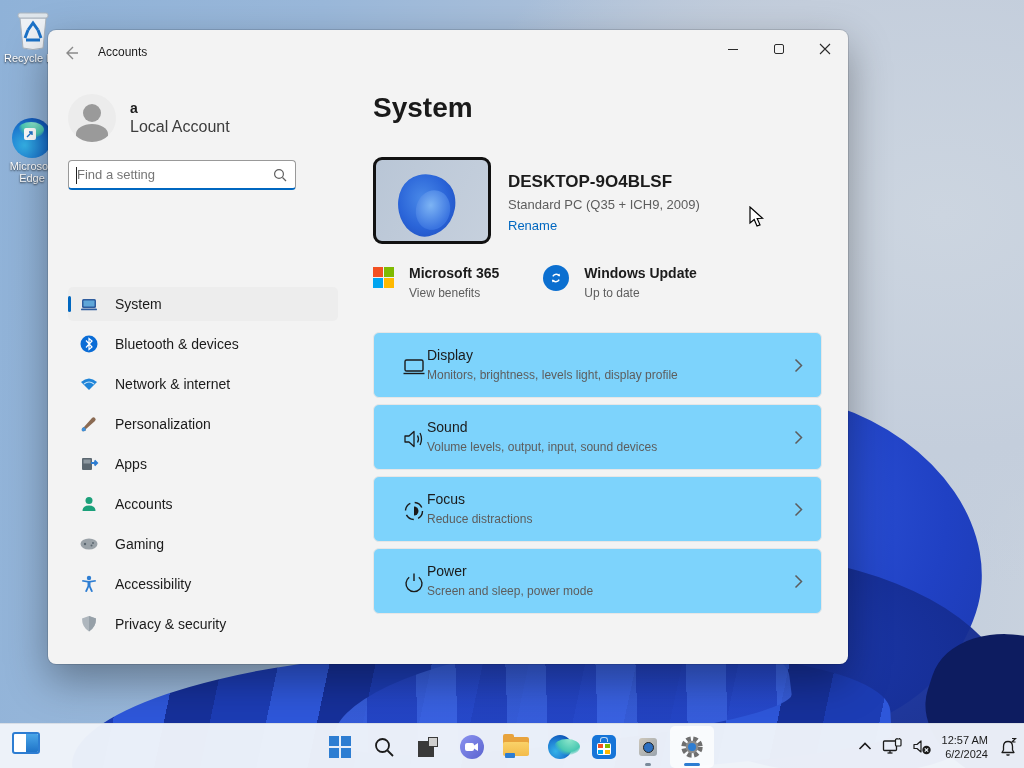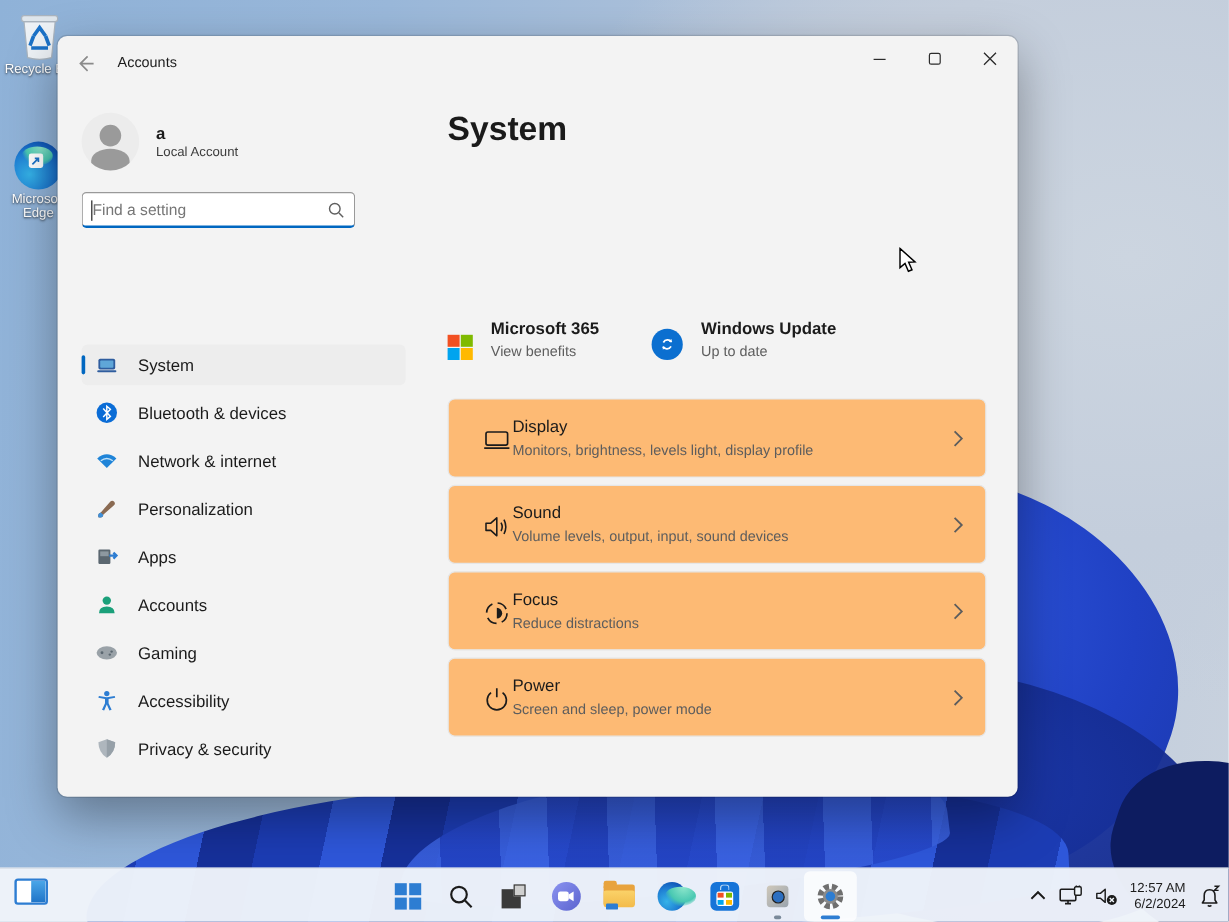--- a/index.html
+++ b/index.html
@@ -51,21 +51,21 @@
   .min-glyph { width:10px; height:1px; background:#2b2b2b; }
   .max-glyph { width:10px; height:10px; border:1px solid #2b2b2b; border-radius:2px; }
 
   
   .sidebar { position:absolute; left:20px; top:56px; width:272px; }
   .account { display:flex; align-items:center; gap:14px; margin-top:8px; }
   .avatar { width:48px; height:48px; border-radius:50%; background:#ececec; position:relative; overflow:hidden; }
   .avatar .head { position:absolute; left:15px; top:10px; width:18px; height:18px; border-radius:50%; background:#9a9a9a; }
   .avatar .body { position:absolute; left:8px; top:30px; width:32px; height:20px; border-radius:50% 50% 0 0; background:#9a9a9a; }
   .acct-name { font-size:14px; font-weight:bold; color:#1b1b1b; }
-  .acct-type { font-size:11px; color:#3c3c3c; margin-top:2px; }
+  .acct-type { font-size:16px; color:#3c3c3c; margin-top:2px; }
 
   .searchbox { position:relative; margin-top:18px; width:228px; height:30px; background:#fff;
     border:1px solid #999; border-bottom:2px solid #0067c0; border-radius:4px; display:flex; align-items:center; }
   .searchbox input { border:none; outline:none; background:transparent; flex:1; font-size:13px;
     padding:0 6px 0 8px; color:#1b1b1b; font-family:"Liberation Sans", sans-serif; }
   .searchbox input::placeholder { color:#767676; }
   .caret { position:absolute; left:7px; top:6px; width:1px; height:17px; background:#222; }
   .mag { margin-right:8px; color:#5f5f5f; }
 
   .nav { position:absolute; left:0; top:201px; width:270px; }
@@ -85,30 +85,30 @@
   .thumb .tb1 { position:absolute; left:22px; top:14px; width:58px; height:62px;
     background:radial-gradient(ellipse at 45% 40%, #4a8ae8 0%, #2a64d8 55%, #1b48b8 100%);
     border-radius:46% 54% 58% 42% / 52% 44% 56% 48%; transform:rotate(-12deg); }
   .thumb .tb2 { position:absolute; left:40px; top:30px; width:34px; height:40px;
     background:radial-gradient(ellipse at 40% 40%, #7db4f4 0%, #3a74e0 70%); border-radius:50%; transform:rotate(15deg); }
   .dev-name { font-size:17px; font-weight:bold; color:#1b1b1b; margin-top:15px; }
   .dev-desc { font-size:13px; color:#5d5d5d; margin-top:5px; }
   .dev-rename { font-size:13px; color:#0067c0; margin-top:6px; }
 
   .quick-row { position:absolute; top:235px; left:0; display:flex; gap:44px; }
-  .quick { display:flex; gap:15px; align-items:flex-end; }
+  .quick { display:flex; gap:15px; align-items:flex-start; }
   .q-title { font-size:14px; font-weight:bold; color:#1b1b1b; }
   .q-sub { font-size:12px; color:#5d5d5d; margin-top:5px; }
   .ms-logo { width:21px; height:21px; display:grid; grid-template-columns:10px 10px; grid-gap:1px; margin-top:2px; }
   .ms-logo span { width:10px; height:10px; }
   .wu-badge { width:26px; height:26px; border-radius:50%; background:#0b6fd0; display:flex;
     align-items:center; justify-content:center; }
 
   .cards { position:absolute; top:302px; left:0; width:449px; }
-  .card { position:relative; height:66px; margin-bottom:6px; background:#fdba74;
+  .card { position:relative; height:66px; margin-bottom:6px; background:#7dd3fc;
     border:1px solid #e6e6e6; border-radius:6px; }
   .card-ic { position:absolute; left:27px; top:21px; width:26px; height:26px; color:#1b1b1b; }
   .card-title { position:absolute; left:53px; top:14px; font-size:14px; color:#1b1b1b; }
   .card-sub { position:absolute; left:53px; top:35px; font-size:12px; color:#5d5d5d; }
   .card-chev { position:absolute; right:18px; top:25px; color:#5d5d5d; }
 
   
   .taskbar { position:absolute; left:0; bottom:0; width:1024px; height:45px;
     background:rgba(240,244,250,.97); border-top:1px solid #d8dee6; }
   .tb-left { position:absolute; left:12px; top:8px; }
@@ -296,20 +296,31 @@
           </svg>
           <span>Privacy &amp; security</span>
         </div>
 
       </div>
     </div>
 
     <div class="main">
       <div class="page-title">System</div>
 
+      <div class="device-row">
+        <div class="thumb">
+          <div class="tb1"></div>
+            <div class="tb2"></div>
+        </div>
+        <div>
+          <div class="dev-name">DESKTOP-9O4BLSF</div>
+          <div class="dev-desc">Standard PC (Q35 + ICH9, 2009)</div>
+          <div class="dev-rename">Rename</div>
+        </div>
+      </div>
 
       <div class="quick-row">
         <div class="quick">
           <div class="ms-logo">
             <span style="background:#f25022"></span>
               <span style="background:#7fba00"></span>
             <span style="background:#00a4ef"></span>
               <span style="background:#ffb900"></span>
           </div>
           <div>

